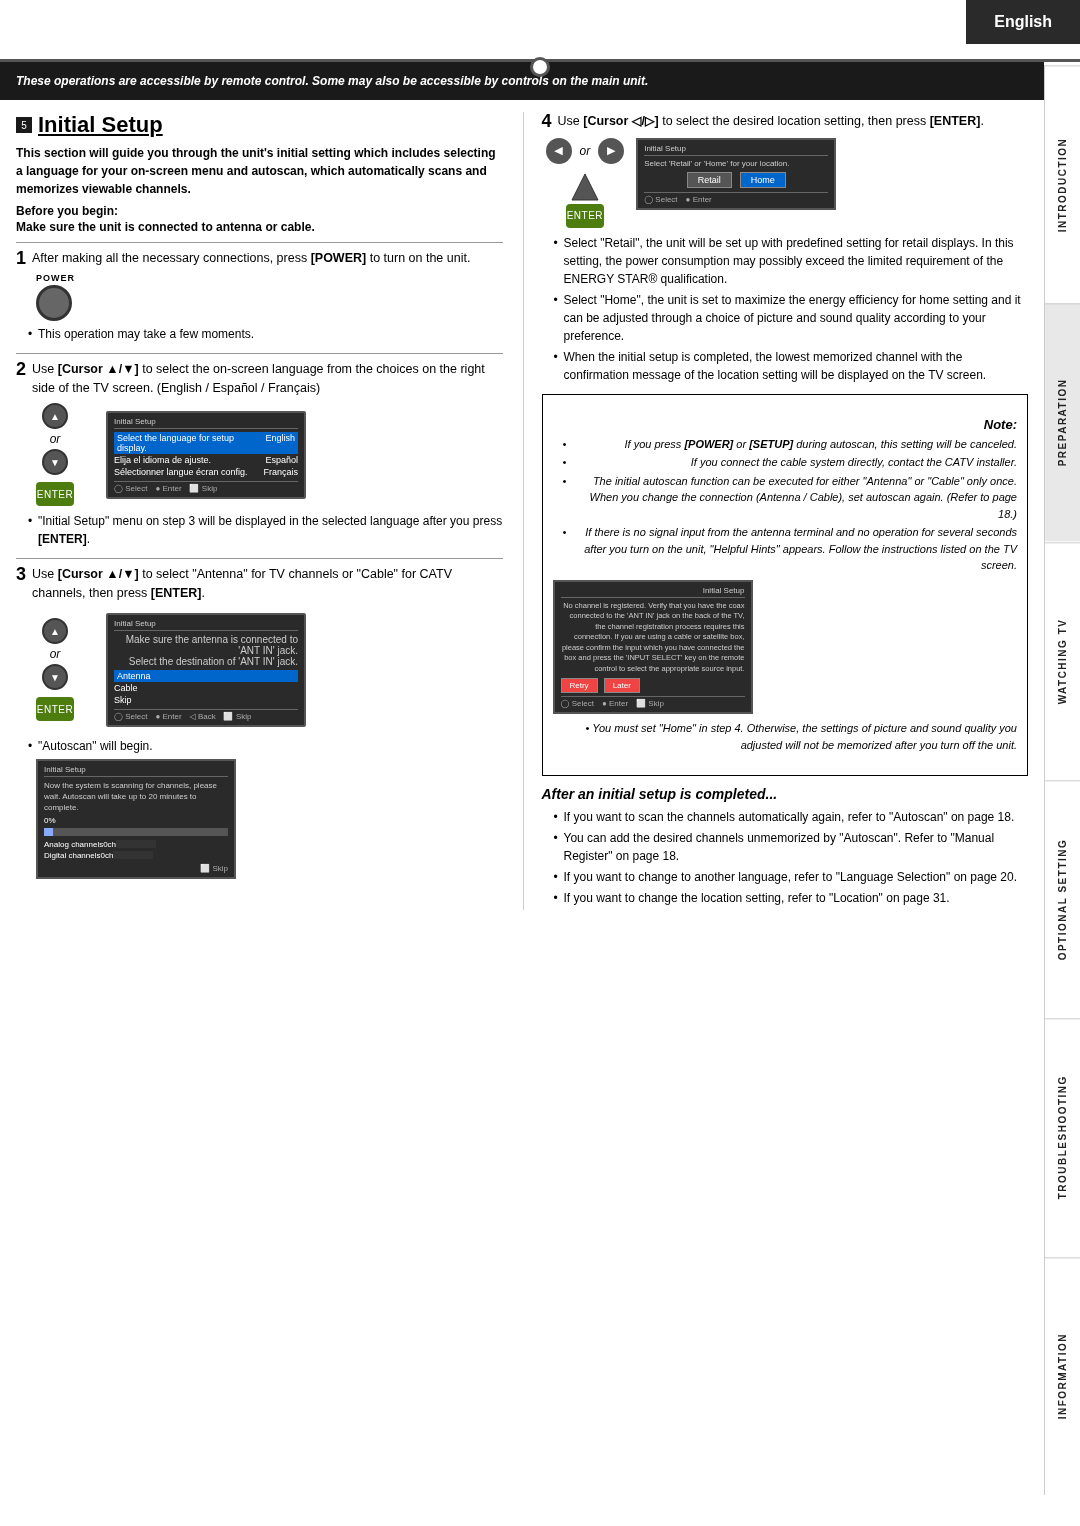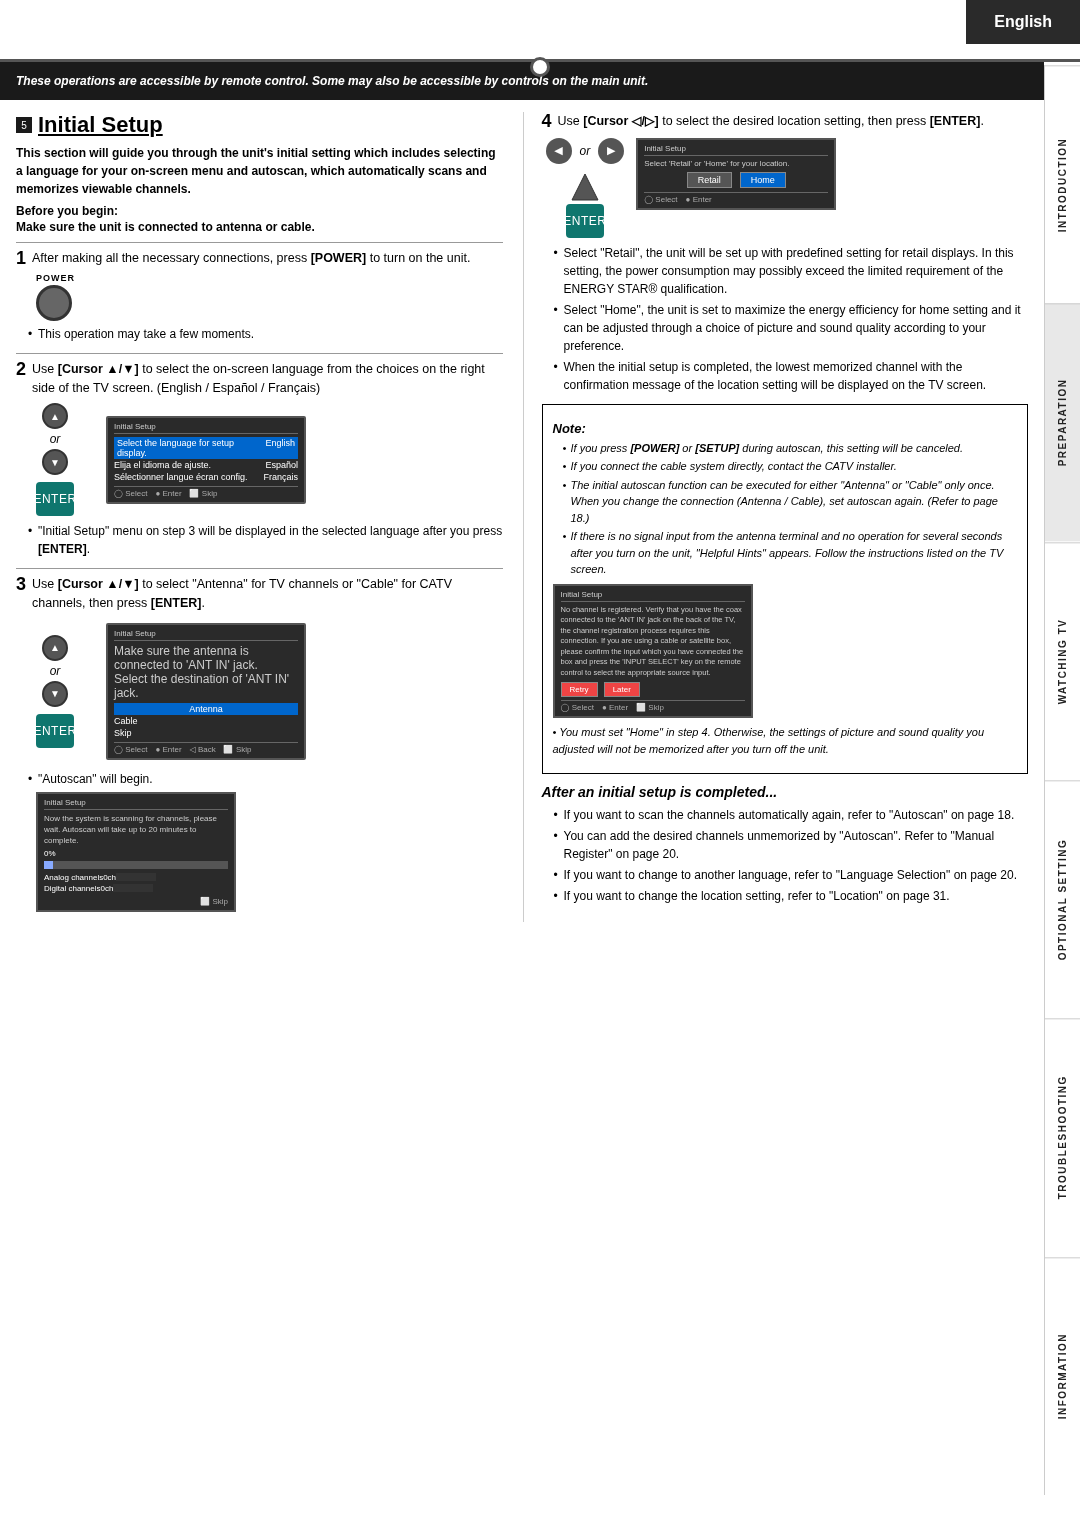--- a/index.html
+++ b/index.html
@@ -203,28 +203,28 @@
       justify-content: center;
       color: #fff;
       font-size: 10px;
     }
     .nav-btn-up, .nav-btn-down {
       width: 26px;
       height: 26px;
     }
     .enter-btn {
       width: 38px;
-      height: 34px;
-      background: #0f766e;
+      height: 24px;
+      background: #4d7c0f;
       border-radius: 4px;
       display: flex;
       align-items: center;
       justify-content: center;
       color: #fff;
-      font-size: 12px;
+      font-size: 10px;
       letter-spacing: 0.5px;
     }
 
     .power-btn-area {
       display: flex;
       flex-direction: column;
       align-items: flex-start;
       margin: 4px 0 4px 20px;
     }
     .power-label {
@@ -274,21 +274,20 @@
     }
     .screen-row {
       display: flex;
       justify-content: space-between;
       padding: 1px 0;
       font-size: 9px;
     }
     .screen-row.selected {
       background: #0066cc;
       padding: 1px 3px;
-      justify-content: center;
     }
     .screen-footer {
       border-top: 1px solid #666;
       margin-top: 3px;
       padding-top: 2px;
       font-size: 8px;
       color: #aaa;
       display: flex;
       gap: 8px;
     }
@@ -305,23 +304,24 @@
       display: flex;
       align-items: center;
       justify-content: center;
       color: #fff;
       font-size: 11px;
     }
 
     
     .note-box {
       border: 1.5px solid #000;
-      padding: 16px 10px;
+      padding: 22px 10px;
       margin: 8px 0;
       background: #fff;
+      text-align: right;
     }
     .note-title {
       font-size: 13px;
       font-weight: 900;
       font-style: italic;
       margin-bottom: 4px;
     }
     .note-item {
       font-size: 11px;
       font-style: italic;
@@ -593,21 +593,21 @@
           <div class="remote-btn-group">
             <div class="nav-btn nav-btn-up">▲</div>
             <span class="remote-or">or</span>
             <div class="nav-btn nav-btn-down">▼</div>
             <div style="margin-top:4px">
               <div class="enter-btn">ENTER</div>
             </div>
           </div>
           <div class="screen-mockup">
             <div class="screen-title">Initial Setup</div>
-            <div style="font-size:12px; color:#ccc; margin-bottom:3px;">Make sure the antenna is connected to 'ANT IN' jack.<br>Select the destination of 'ANT IN' jack.</div>
+            <div style="font-size:10px; color:#ccc; margin-bottom:3px;text-align:right;">Make sure the antenna is connected to 'ANT IN' jack.<br>Select the destination of 'ANT IN' jack.</div>
             <div class="screen-row selected">
               <span>Antenna</span>
             </div>
             <div class="screen-row">
               <span>Cable</span>
             </div>
             <div class="screen-row">
               <span>Skip</span>
             </div>
             <div class="screen-footer">
@@ -706,21 +706,21 @@
             </div>
           </div>
         </div>
 
         <p class="italic-note">• <em>You must set "Home" in step 4. Otherwise, the settings of picture and sound quality you adjusted will not be memorized after you turn off the unit.</em></p>
       </div>
 
       <div>
         <p class="after-setup-title">After an initial setup is completed...</p>
         <p class="bullet-item">If you want to scan the channels automatically again, refer to "Autoscan" on page 18.</p>
-        <p class="bullet-item">You can add the desired channels unmemorized by "Autoscan". Refer to "Manual Register" on page 20.</p>
+        <p class="bullet-item">You can add the desired channels unmemorized by "Autoscan". Refer to "Manual Register" on page 18.</p>
         <p class="bullet-item">If you want to change to another language, refer to "Language Selection" on page 20.</p>
         <p class="bullet-item">If you want to change the location setting, refer to "Location" on page 31.</p>
       </div>
 
 
     </div>
 
   </div>
 
 </div>

